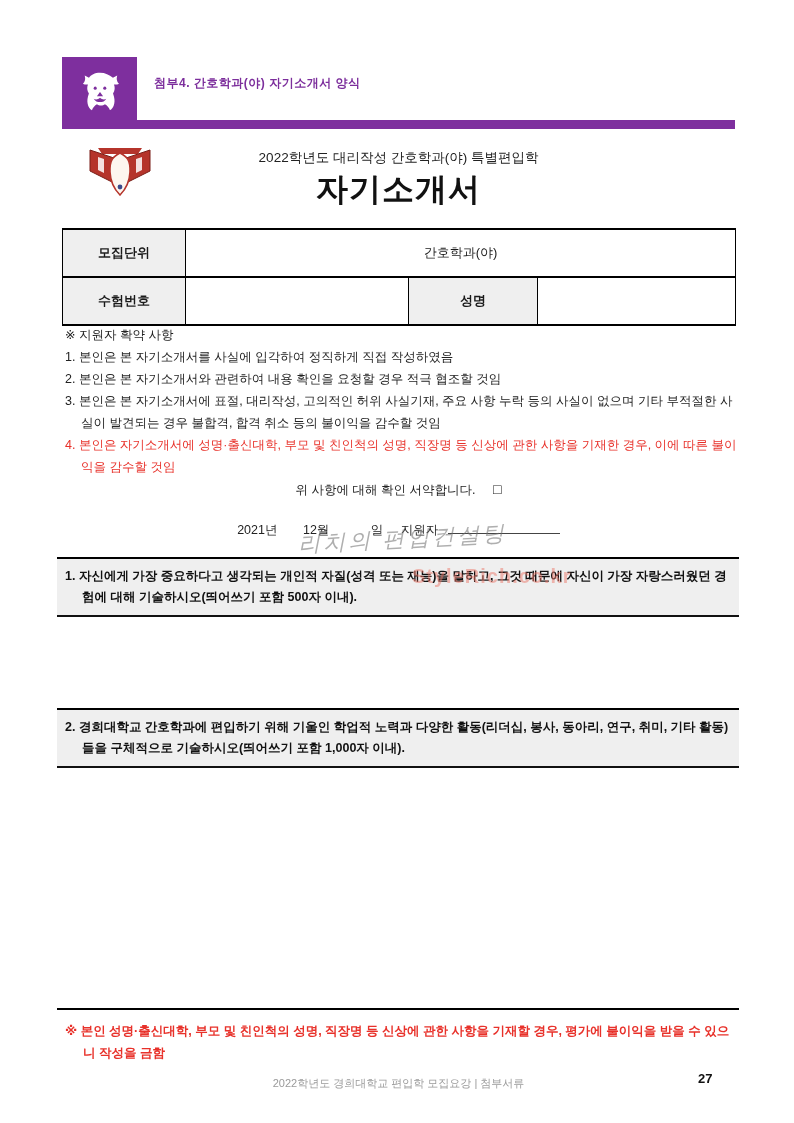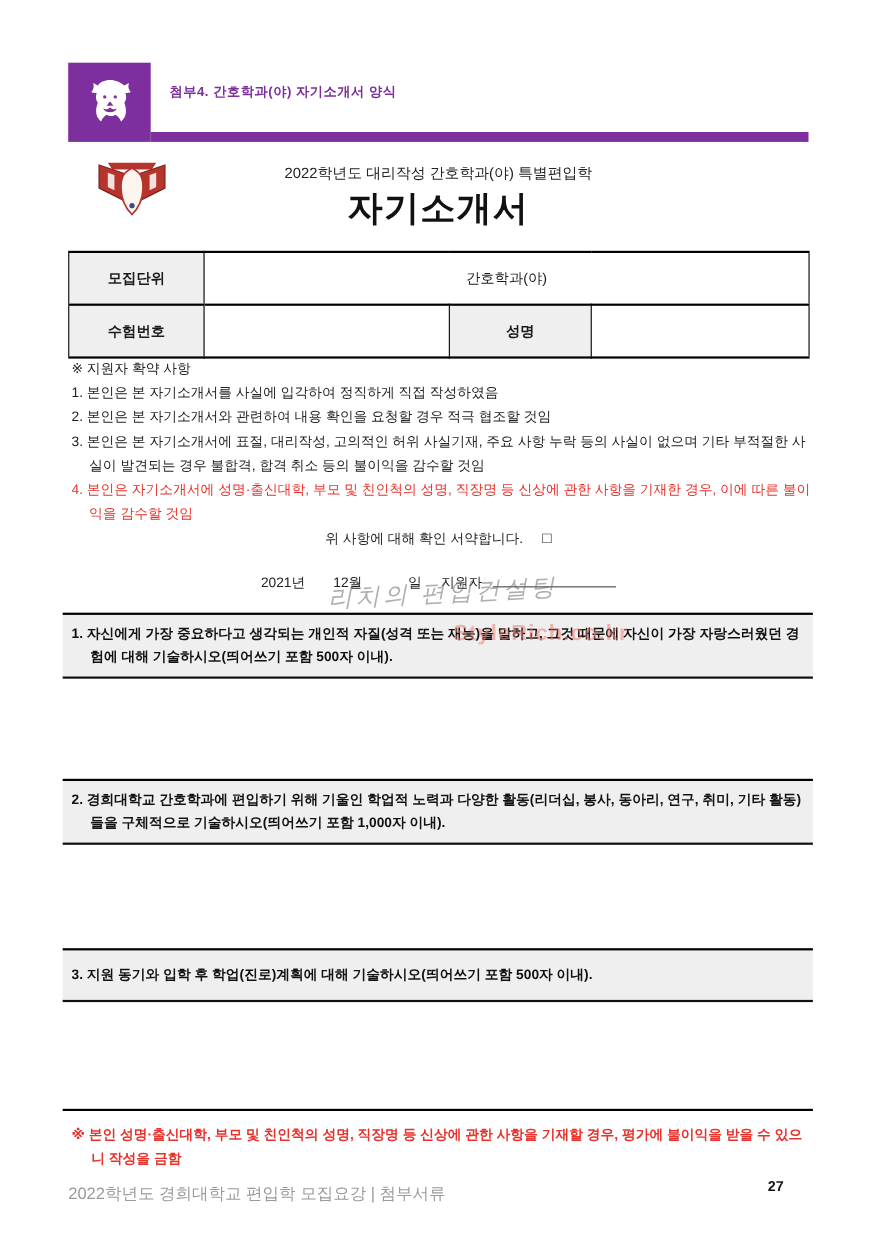--- a/index.html
+++ b/index.html
@@ -45,21 +45,21 @@
     padding:7px 8px;font-size:12.5px;font-weight:bold;line-height:21px;color:#111;}
   .qbox .qtext{padding-left:17px;text-indent:-17px;}
   #q1{top:557px;} #q2{top:708px;} #q3{top:862px;padding-top:12px;padding-bottom:12px;}
   .answer{position:absolute;left:57px;width:682px;background:transparent;}
   #a1{top:612px;height:90px;} #a2{top:763px;height:93px;} #a3{top:913px;height:90px;}
   
   .bottom-note{position:absolute;left:57px;top:1008px;width:666px;border-top:2px solid #000;
     padding:10px 8px 0 8px;font-size:12.5px;font-weight:bold;line-height:22px;color:#e8312a;}
   .bottom-note .ntext{padding-left:18px;text-indent:-18px;}
   
-  .footer-text{position:absolute;left:62px;top:1076px;width:673px;text-align:left;font-size:15px;color:#9a9a9a;}
+  .footer-text{position:absolute;left:62px;top:1076px;width:673px;text-align:center;font-size:11px;color:#9a9a9a;}
   .page-num{position:absolute;left:698px;top:1071px;font-size:13px;font-weight:bold;color:#111;}
 </style>
 </head>
 <body>
 
 <div class="page">
 
   <div class="header-band">
     <div class="logo-box">
       <span>
@@ -136,23 +136,20 @@
   <div class="qbox" id="q1">
     <div class="qtext">1. 자신에게 가장 중요하다고 생각되는 개인적 자질(성격 또는 재능)을 말하고, 그것 때문에 자신이 가장 자랑스러웠던 경험에 대해 기술하시오(띄어쓰기 포함 500자 이내).</div>
   </div>
   <div class="answer" id="a1"></div>
 
   <div class="qbox" id="q2">
     <div class="qtext">2. 경희대학교 간호학과에 편입하기 위해 기울인 학업적 노력과 다양한 활동(리더십, 봉사, 동아리, 연구, 취미, 기타 활동)들을 구체적으로 기술하시오(띄어쓰기 포함 1,000자 이내).</div>
   </div>
   <div class="answer" id="a2"></div>
 
-  <div class="qbox" id="q3">
-    <div class="qtext">3. 지원 동기와 입학 후 학업(진로)계획에 대해 기술하시오(띄어쓰기 포함 500자 이내).</div>
-  </div>
   <div class="answer" id="a3"></div>
 
   <div class="bottom-note">
     <div class="ntext">※ 본인 성명·출신대학, 부모 및 친인척의 성명, 직장명 등 신상에 관한 사항을 기재할 경우, 평가에 불이익을 받을 수 있으니 작성을 금함</div>
   </div>
 
   <div class="footer-text">2022학년도 경희대학교 편입학 모집요강  |  첨부서류</div>
   <div class="page-num">27</div>
 
 </div>

